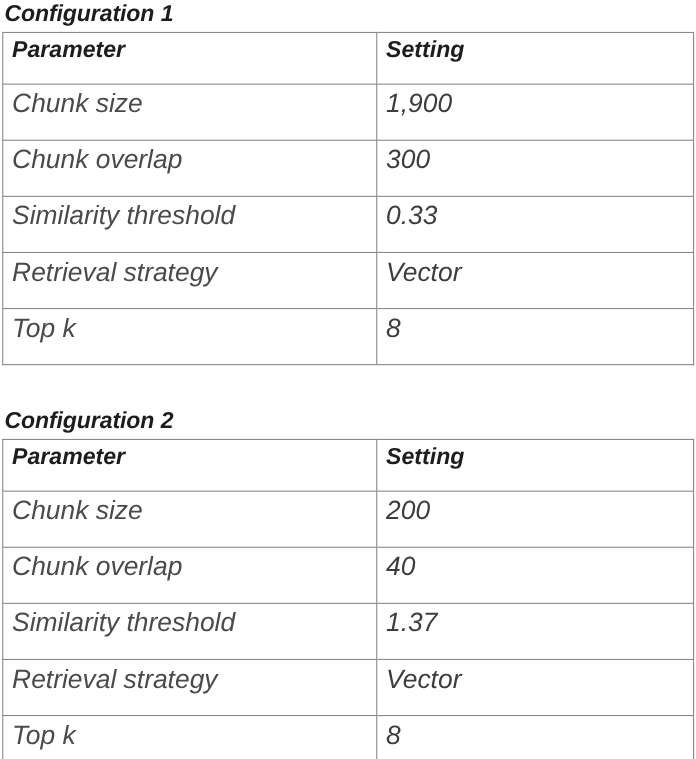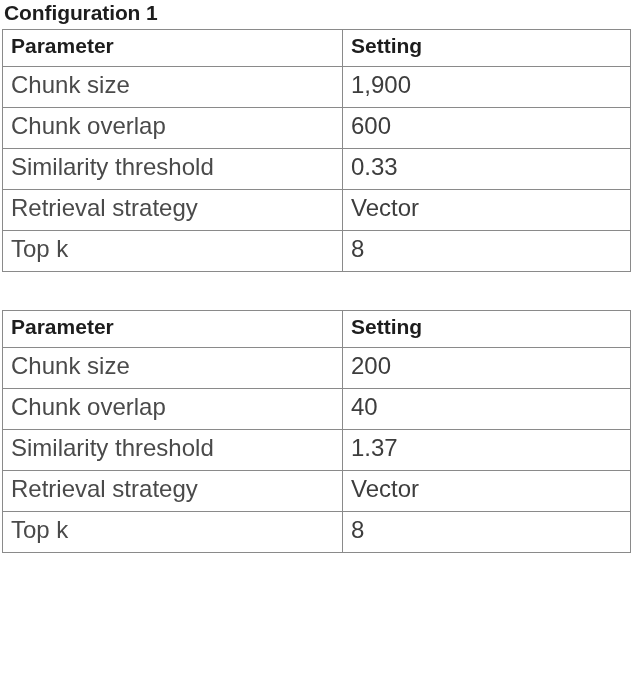--- a/index.html
+++ b/index.html
@@ -13,20 +13,21 @@
     font-family: "Liberation Sans", sans-serif;
     color: #2b2b2b;
     overflow: hidden;
   }
   .page {
     position: relative;
     width: 633px;
     height: 572px;
     box-sizing: border-box;
     padding: 0 2px;
+    font-style: italic;
   }
   .section {
     width: 628px;
   }
   .section-title {
     font-size: 21px;
     font-weight: bold;
     color: #1d1d1d;
     letter-spacing: -0.1px;
     margin: 0 0 4px 2px;
@@ -38,21 +39,21 @@
     table-layout: fixed;
     border: 1.5px solid #7a7a7a;
   }
   .config-table col.col-param { width: 340px; }
   .config-table col.col-setting { width: 288px; }
   .config-table th,
   .config-table td {
     border: 1.5px solid #8a8a8a;
     text-align: left;
     vertical-align: middle;
-    padding: 4px 8px 8px 8px;
+    padding: 4px 8px 18px 8px;
     height: 36px;
     box-sizing: border-box;
     overflow: hidden;
     white-space: nowrap;
   }
   .config-table th {
     font-size: 21px;
     font-weight: bold;
     color: #1d1d1d;
   }
@@ -86,41 +87,42 @@
           <th>Setting</th>
         </tr>
       </thead>
       <tbody>
         <tr>
           <td>Chunk size</td>
           <td class="value">1,900</td>
         </tr>
         <tr>
           <td>Chunk overlap</td>
-          <td class="value">600</td>
+          <td class="value">300</td>
         </tr>
         <tr>
           <td>Similarity threshold</td>
           <td class="value">0.33</td>
         </tr>
         <tr>
           <td>Retrieval strategy</td>
           <td class="value">Vector</td>
         </tr>
         <tr>
           <td>Top k</td>
           <td class="value">8</td>
         </tr>
       </tbody>
     </table>
   </div>
 
   <div class="gap"></div>
 
   <div class="section">
+    <div class="section-title">Configuration 2</div>
     <table class="config-table">
       <colgroup>
         <col class="col-param">
         <col class="col-setting">
       </colgroup>
       <thead>
         <tr>
           <th>Parameter</th>
           <th>Setting</th>
         </tr>

